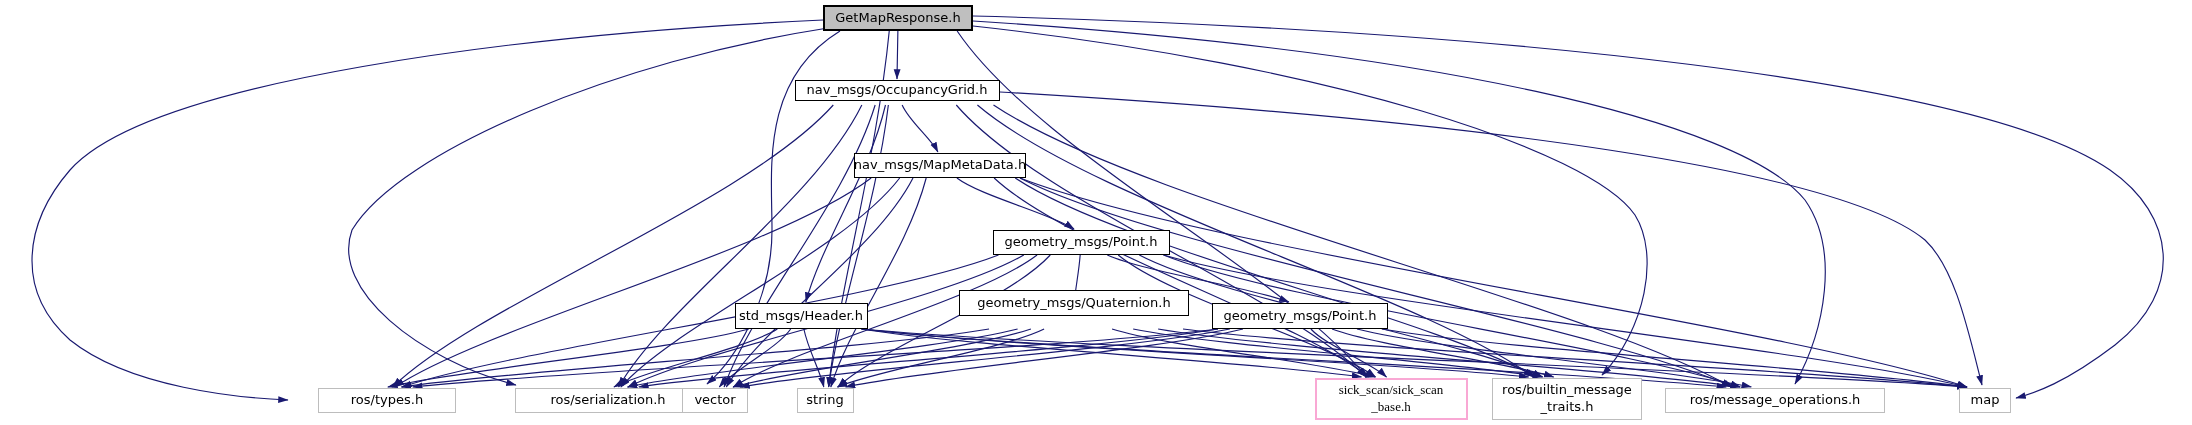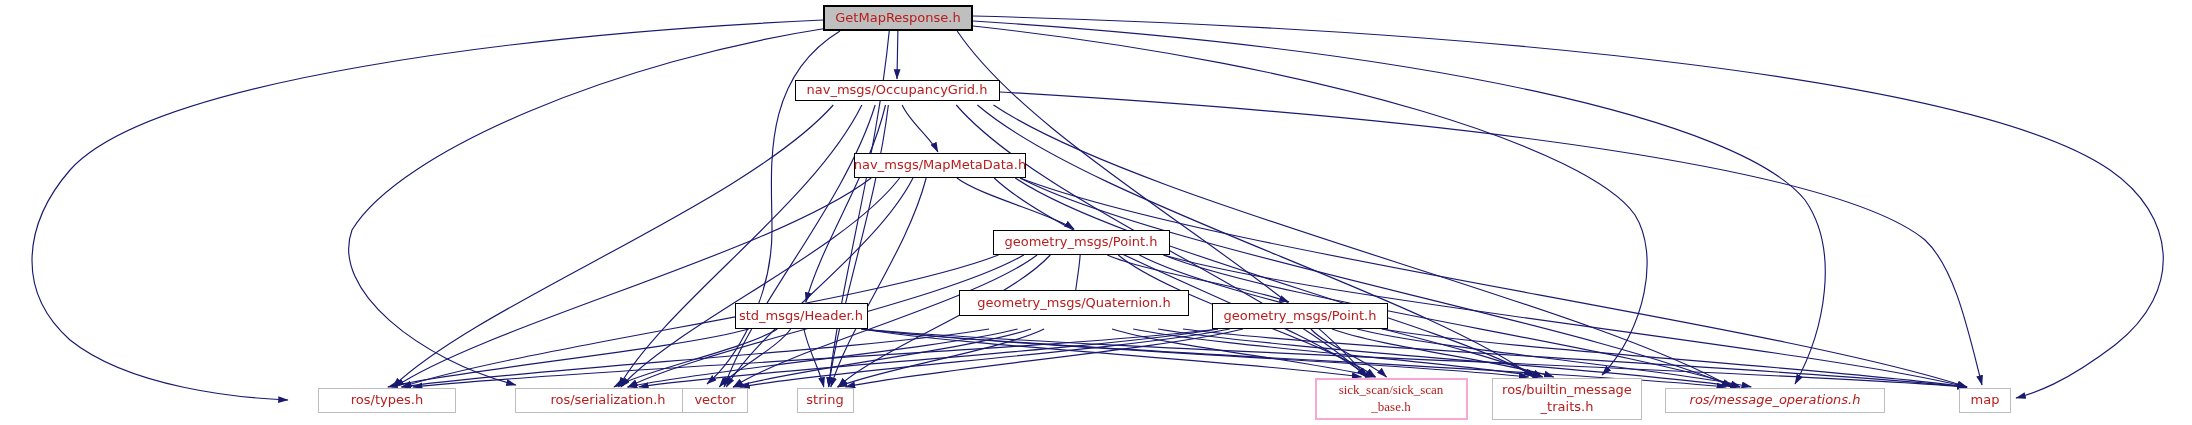--- a/index.html
+++ b/index.html
@@ -1,21 +1,21 @@
 <!DOCTYPE html>
 <html><head>
 <meta charset="utf-8">
 <title>GetMapResponse.h</title>
 <style>
   html,body{margin:0;padding:0;background:#ffffff;}
   #stage{position:relative;width:2192px;height:425px;background:#ffffff;overflow:hidden;
          font-family:"DejaVu Sans","Liberation Sans",sans-serif;}
   #edge-layer{position:absolute;left:0;top:0;width:2192px;height:425px;}
   .node{position:absolute;display:flex;align-items:center;justify-content:center;
-        text-align:center;font-size:13px;line-height:1.3;color:#b91c1c;background:#ffffff;
+        text-align:center;font-size:13px;line-height:1.3;color:#000000;background:#ffffff;
         border:1px solid #000;box-sizing:border-box;white-space:pre-line;z-index:2;}
   .node.root{background:#bfbfbf;border:2px solid #000;}
   .node.plain{border:1px solid #bdbdbd;}
   .node.bold{border:2px solid #f9a8d4;font-family:Liberation Serif, serif;}
   .node.linked{cursor:pointer;}
 </style>
 </head>
 <body>
 
 <div id="stage">
@@ -99,16 +99,16 @@
       <div class="node linked" style="left: 959px; top: 290px; width: 230px; height: 26px;">geometry_msgs/Quaternion.h</div>
       <div class="node linked" style="left: 1212px; top: 303px; width: 176px; height: 26px;">geometry_msgs/Point.h</div>
       <div class="node plain" style="left: 297px; top: 388px; width: 138px; height: 25px; margin-left: 21px;">ros/types.h</div>
       <div class="node plain" style="left: 515px; top: 388px; width: 178px; height: 25px; padding-left: 8px;">ros/serialization.h</div>
       <div class="node plain" style="left: 682px; top: 388px; width: 66px; height: 25px;">vector</div>
       <div class="node plain" style="left: 796.5px; top: 388px; width: 57px; height: 25px;">string</div>
       <div class="node bold" style="left: 1314.5px; top: 378px; width: 153px; height: 42px;">sick_scan/sick_scan
 _base.h</div>
       <div class="node plain" style="left: 1492px; top: 378px; width: 150px; height: 42px;">ros/builtin_message
 _traits.h</div>
-      <div class="node plain" style="left: 1665px; top: 388px; width: 220px; height: 25px; font-style: italic;">ros/message_operations.h</div>
+      <div class="node plain" style="left: 1665px; top: 388px; width: 220px; height: 25px;">ros/message_operations.h</div>
       <div class="node plain" style="left: 1959px; top: 388px; width: 52px; height: 25px;">map</div>
     </div>
 </div>
 
 </body></html>

